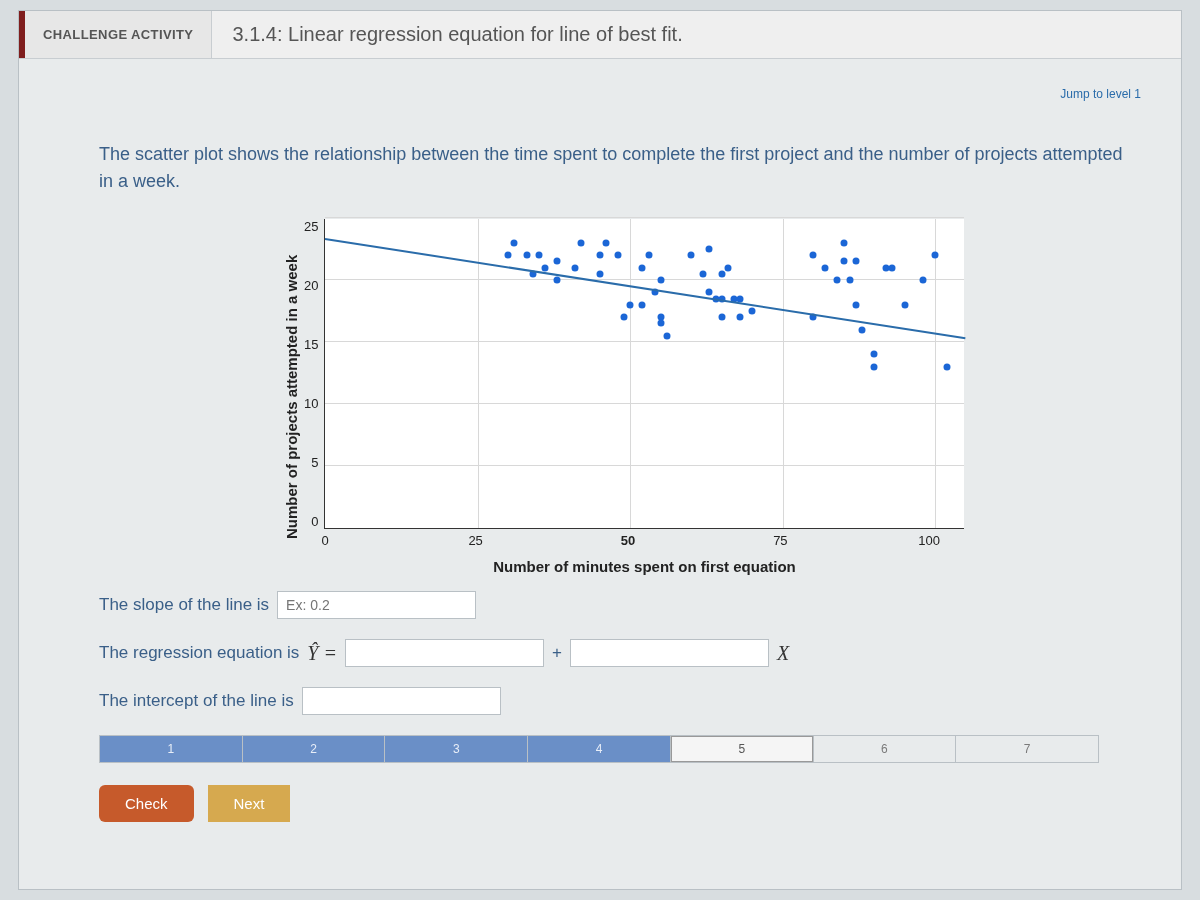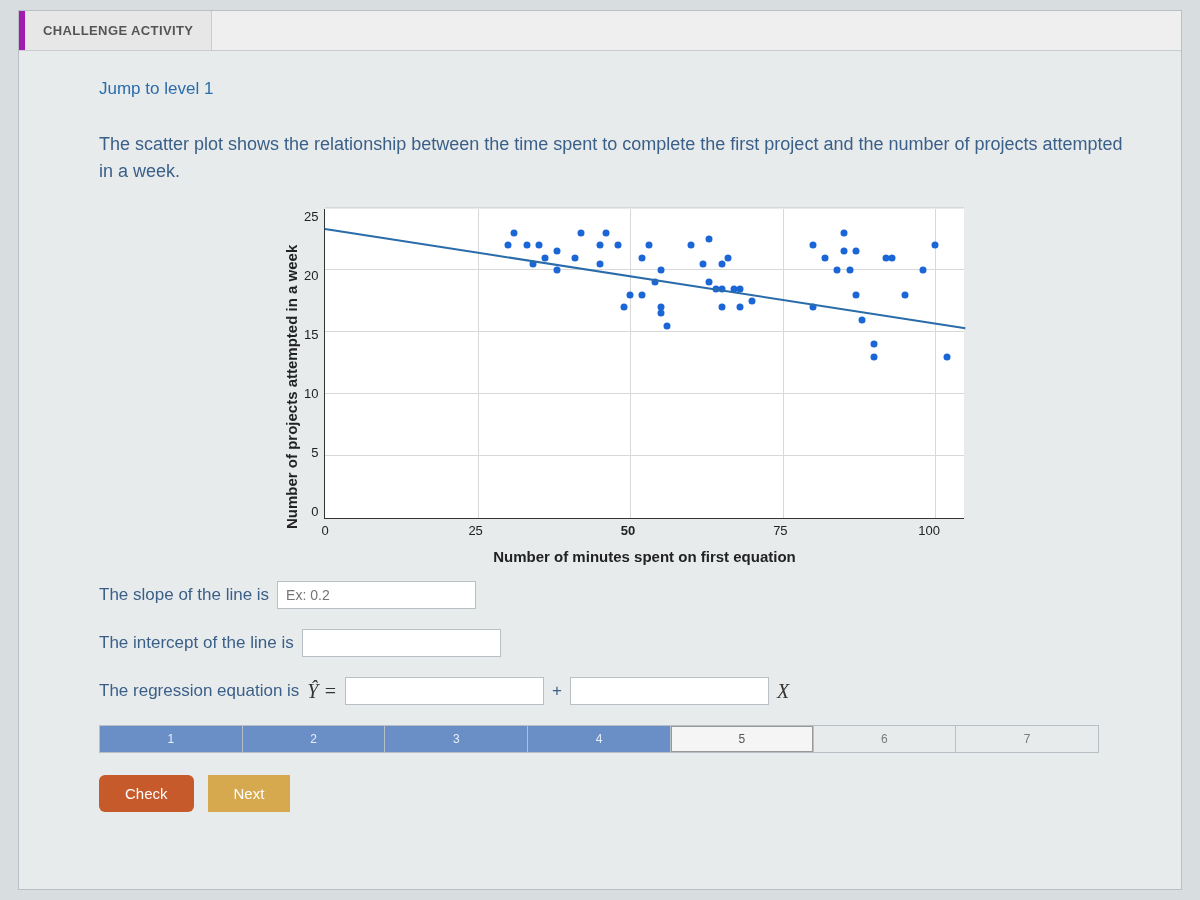--- a/index.html
+++ b/index.html
@@ -18,41 +18,42 @@
     padding: 0;
   }
   .header-row {
     display: flex;
     align-items: stretch;
     border-bottom: 1px solid #c8cdd1;
     background: #efefef;
   }
   .badge {
     background: #e7e7e7;
-    border-left: 6px solid #a21caf;
+    border-left: 6px solid #7f1d1d;
     border-right: 1px solid #c8cdd1;
     padding: 12px 18px;
     font-size: 13px;
     font-weight: 700;
     letter-spacing: 0.4px;
     color: #555;
     display: flex; align-items: center;
   }
   .title {
     padding: 12px 20px;
     font-size: 20px;
     color: #555;
     display: flex; align-items: center;
   }
   .content { padding: 28px 40px 20px 80px; }
   .jump {
     color: #2a6caa;
-    font-size: 17px;
-    margin-bottom: 32px;
+    font-size: 12px;
+    margin-bottom: 40px;
     cursor: pointer;
+    text-align: right;
   }
   .prompt {
     color: #3a5f88;
     font-size: 18px;
     line-height: 1.5;
     margin-bottom: 24px;
   }
   .chart-block {
     display: flex;
     margin-left: 180px;
@@ -160,20 +161,21 @@
   }
   .btn.check { background: #c65a2b; border-radius: 6px; }
   .btn.next { background: #d6a94f; }
 </style>
 </head>
 <body>
 
 <div class="card">
   <div class="header-row">
     <div class="badge">CHALLENGE ACTIVITY</div>
+    <div class="title">3.1.4: Linear regression equation for line of best fit.</div>
   </div>
 
   <div class="content">
     <div class="jump">Jump to level 1</div>
     <div class="prompt">The scatter plot shows the relationship between the time spent to complete the first project and the number of projects attempted in a week.</div>
 
     <div class="chart-block">
       <div class="yaxis-label">Number of projects attempted in a week</div>
       <div class="yticks" id="yticks">
           <span>25</span>
@@ -261,30 +263,30 @@
         <div class="xaxis-label">Number of minutes spent on first equation</div>
       </div>
     </div>
 
     <div class="inputs">
       <div class="row">
         <span>The slope of the line is</span>
         <input class="field" placeholder="Ex: 0.2" style="">
       </div>
       <div class="row">
-        <span>The intercept of the line is</span>
-        <input class="field small" style="">
-      </div>
-      <div class="row">
         <span>The regression equation is</span>
         <span class="yhat">Ŷ =</span>
         <input class="field small" style="">
         <span>+</span>
         <input class="field small" style="">
         <span class="varX">X</span>
+      </div>
+      <div class="row">
+        <span>The intercept of the line is</span>
+        <input class="field small" style="">
       </div>
     </div>
 
     <div class="progress" id="progress">
         <div class="seg filled">1</div>
         <div class="seg filled">2</div>
         <div class="seg filled">3</div>
         <div class="seg filled">4</div>
         <div class="seg current">5</div>
         <div class="seg">6</div>

